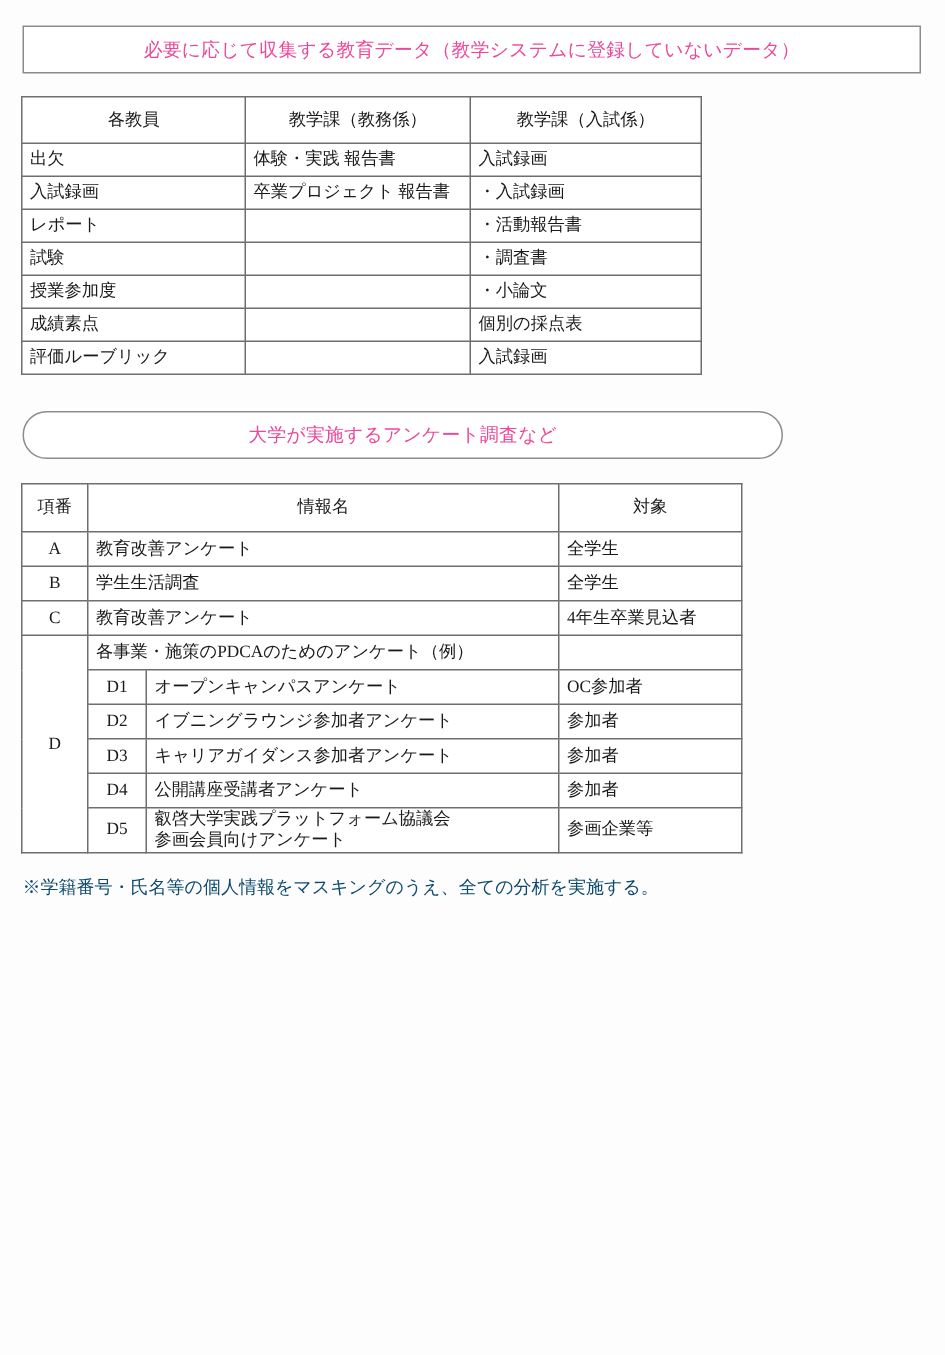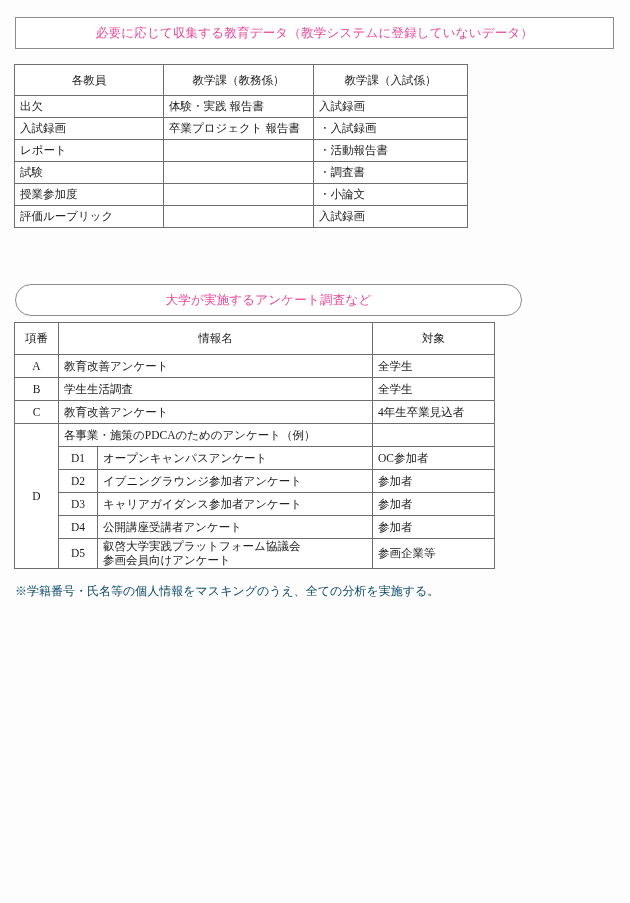--- a/index.html
+++ b/index.html
@@ -29,21 +29,21 @@
     border: 1px solid #8c8c8c;
     background: #ffffff;
     display: flex;
     align-items: center;
     justify-content: center;
     font-size: 12.5px;
     letter-spacing: 0.2px;
     color: #ec4899;
   }
   #banner-1 { left: 15px; top: 17px;  width: 599px; height: 32px; }
-  #banner-2 { left: 15px; top: 284px; width: 507px; height: 32px; border-radius: 16px; }
+  #banner-2 { left: 15px; top: 274px; width: 507px; height: 32px; border-radius: 16px; }
 
   
   table.doc-table {
     position: absolute;
     border-collapse: collapse;
     background: #ffffff;
     font-size: 11.5px;
     table-layout: fixed;
   }
   table.doc-table td,
@@ -140,20 +140,25 @@
         <td class="c-left">試験</td>
         <td class="c-left"></td>
         <td class="c-left">・調査書</td>
       </tr>
       <tr>
         <td class="c-left">授業参加度</td>
         <td class="c-left"></td>
         <td class="c-left">・小論文</td>
       </tr>
       <tr>
+        <td class="c-left">成績素点</td>
+        <td class="c-left"></td>
+        <td class="c-left">個別の採点表</td>
+      </tr>
+      <tr>
         <td class="c-left">評価ルーブリック</td>
         <td class="c-left"></td>
         <td class="c-left">入試録画</td>
       </tr>
     </tbody>
   </table>
 
   <div class="banner" id="banner-2">
     <span>大学が実施するアンケート調査など</span>
   </div>

